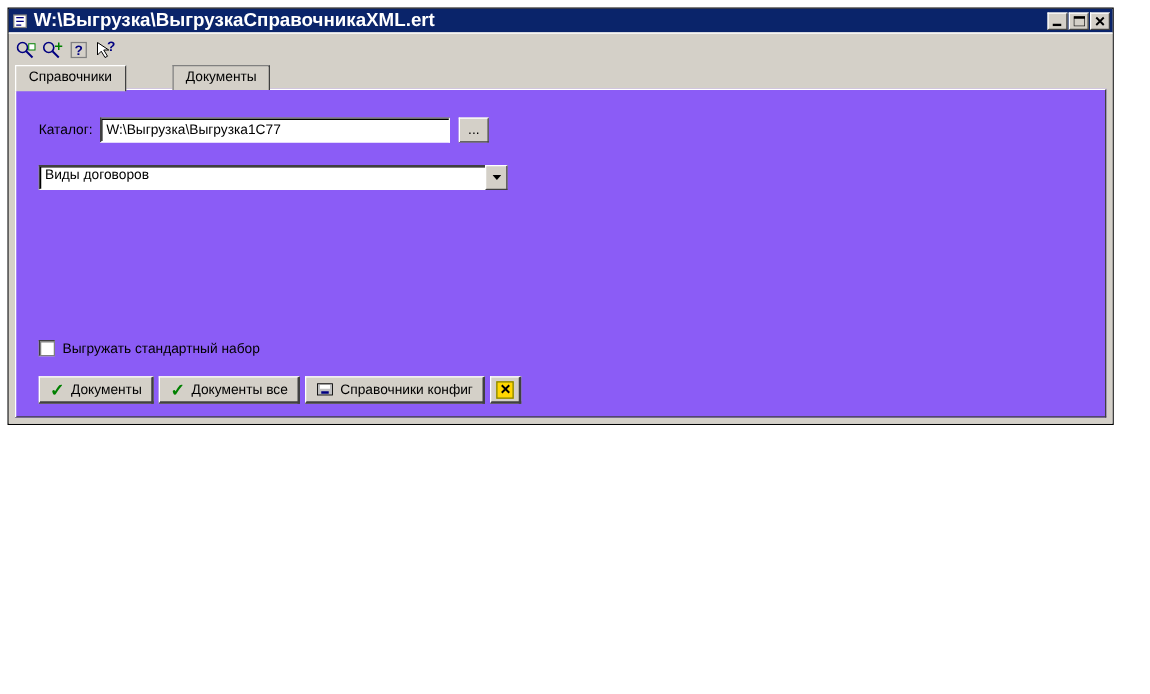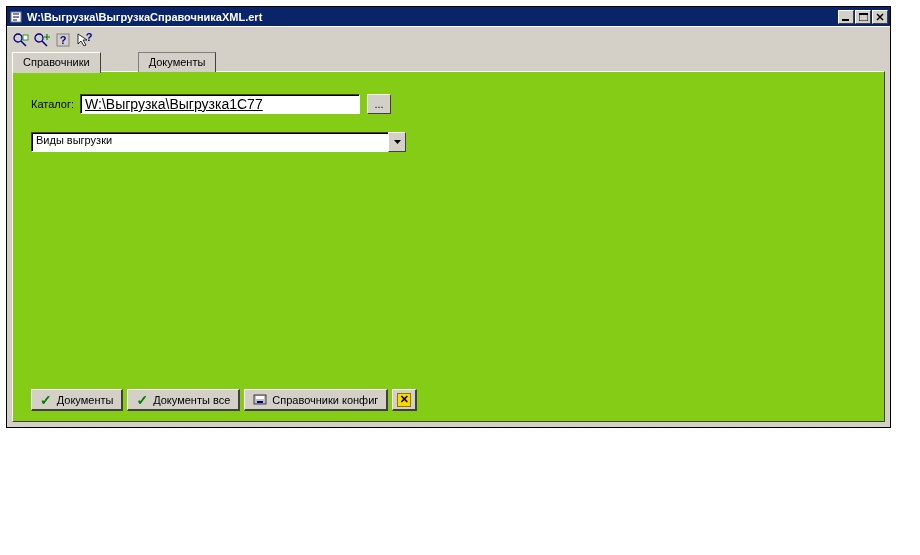--- a/index.html
+++ b/index.html
@@ -17,21 +17,21 @@
   color: #fff;
   height: 19px;
   display: flex;
   align-items: center;
   padding: 0 2px;
 }
 .titlebar-icon {
   width: 14px; height: 14px; margin-right: 4px;
   display: inline-flex; align-items: center; justify-content: center;
 }
-.titlebar-text { flex: 1; font-weight: bold; font-size: 11px; color: #fff; }
+.titlebar-text { flex: 1; font-weight: bold; font-size: 15px; color: #fff; }
 .titlebar-buttons { display: flex; gap: 1px; }
 .titlebar-btn {
   width: 16px; height: 14px;
   background: #d4d0c8;
   border: 1px solid #fff;
   border-right-color: #404040;
   border-bottom-color: #404040;
   display: flex; align-items: center; justify-content: center;
   font-family: Arial; font-size: 10px; font-weight: bold;
   color: #000;
@@ -76,43 +76,42 @@
   border-left: 1px solid #fff;
   border-right: 1px solid #404040;
   margin-bottom: -1px;
   padding-bottom: 5px;
   background: #d4d0c8;
 }
 .tab-panel {
   border: 1px solid #fff;
   border-right-color: #404040;
   border-bottom-color: #404040;
-  background: #84cc16;
+  background: #8b5cf6;
   padding: 22px 0 10px 18px;
   position: relative;
   z-index: 1;
   margin-top: -1px;
-  height: 351px;
+  height: 263px;
 }
 
 .row { display: flex; align-items: center; margin-bottom: 18px; }
 .label { margin-right: 6px; color: #000; }
 .textfield {
   background: #fff;
   border: 1px solid #808080;
   border-top-color: #404040;
   border-left-color: #404040;
   border-right-color: #fff;
   border-bottom-color: #fff;
   box-shadow: inset 1px 1px 0 #000;
   height: 20px;
   padding: 1px 4px;
-  font-size: 14px;
+  font-size: 11px;
   color: #000;
-  text-decoration: underline;
 }
 .btn-3d {
   background: #d4d0c8;
   border-top: 1px solid #fff;
   border-left: 1px solid #fff;
   border-right: 1px solid #404040;
   border-bottom: 1px solid #404040;
   height: 20px;
   padding: 0 8px;
   display: flex;
@@ -263,29 +262,33 @@
         <span class="label">Каталог:</span>
         <input class="textfield" style="width: 280px;" type="text" value="W:\Выгрузка\Выгрузка1С77">
         <span style="width:7px"></span>
         <button class="btn-3d" style="width:24px;padding:0">
           <span>...</span>
         </button>
       </div>
 
 
       <div class="dropdown">
-        <div class="dropdown-field">Виды выгрузки</div>
+        <div class="dropdown-field">Виды договоров</div>
         <div class="dropdown-btn">
           <svg width="7" height="4" viewBox="0 0 7 4">
               <path d="M0 0 L7 0 L3.5 4 Z" fill="#000"></path>
             </svg>
         </div>
       </div>
 
       <div class="bottom-area">
+        <div class="checkbox-row">
+          <div class="checkbox"></div>
+          <span>Выгружать стандартный набор</span>
+        </div>
         <div class="button-row">
           <button class="action-btn">
             <span class="green-check">✓</span>
             <span>Документы</span>
           </button>
           <button class="action-btn">
             <span class="green-check">✓</span>
             <span>Документы все</span>
           </button>
           <button class="action-btn">

